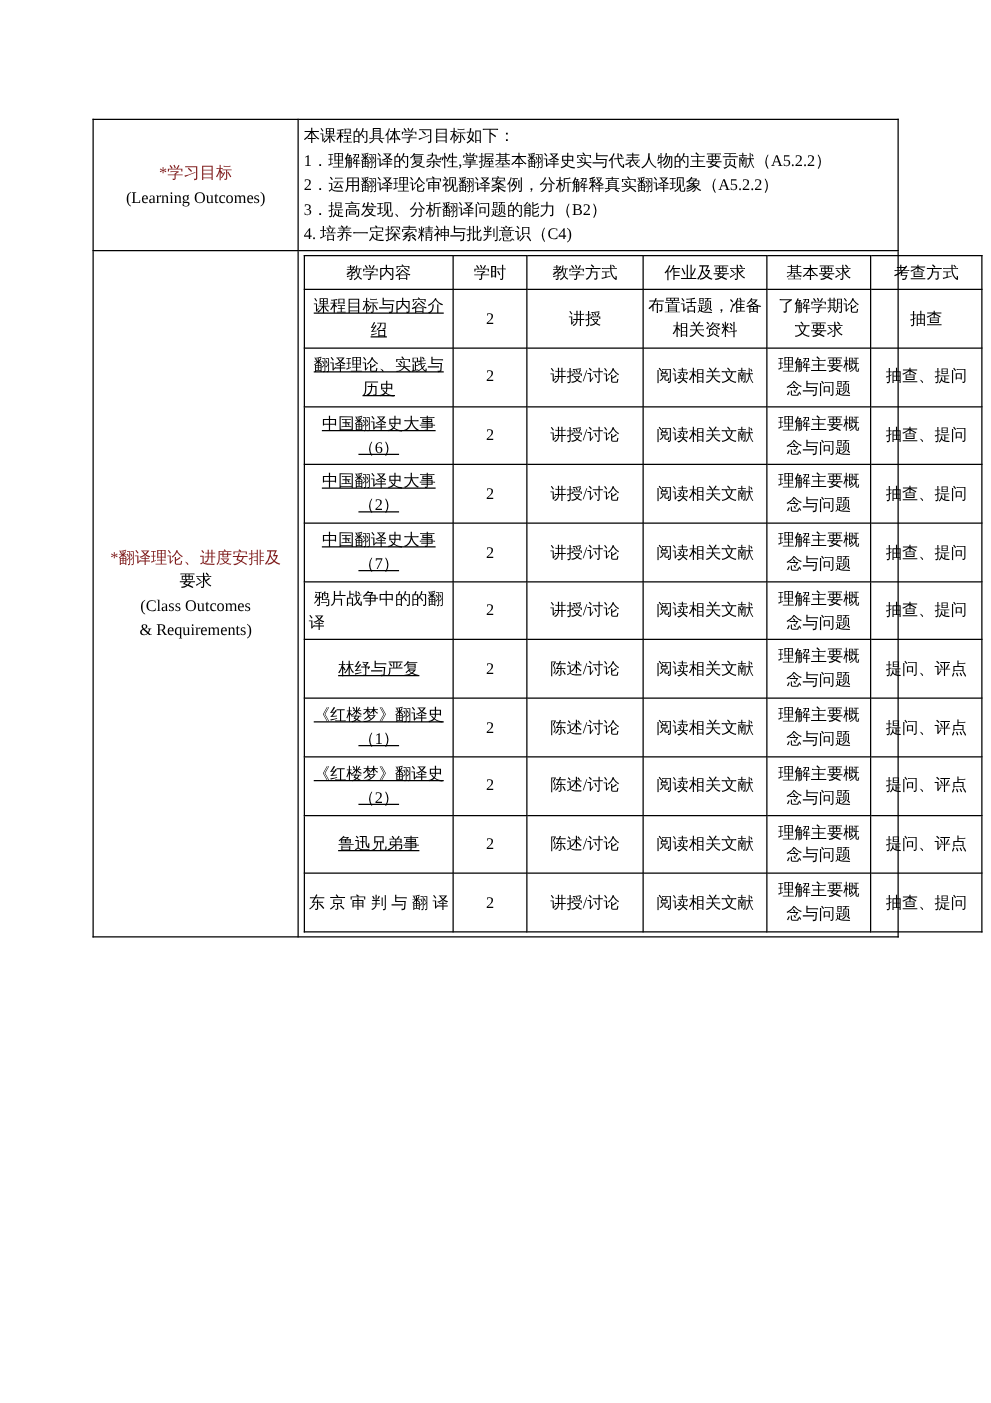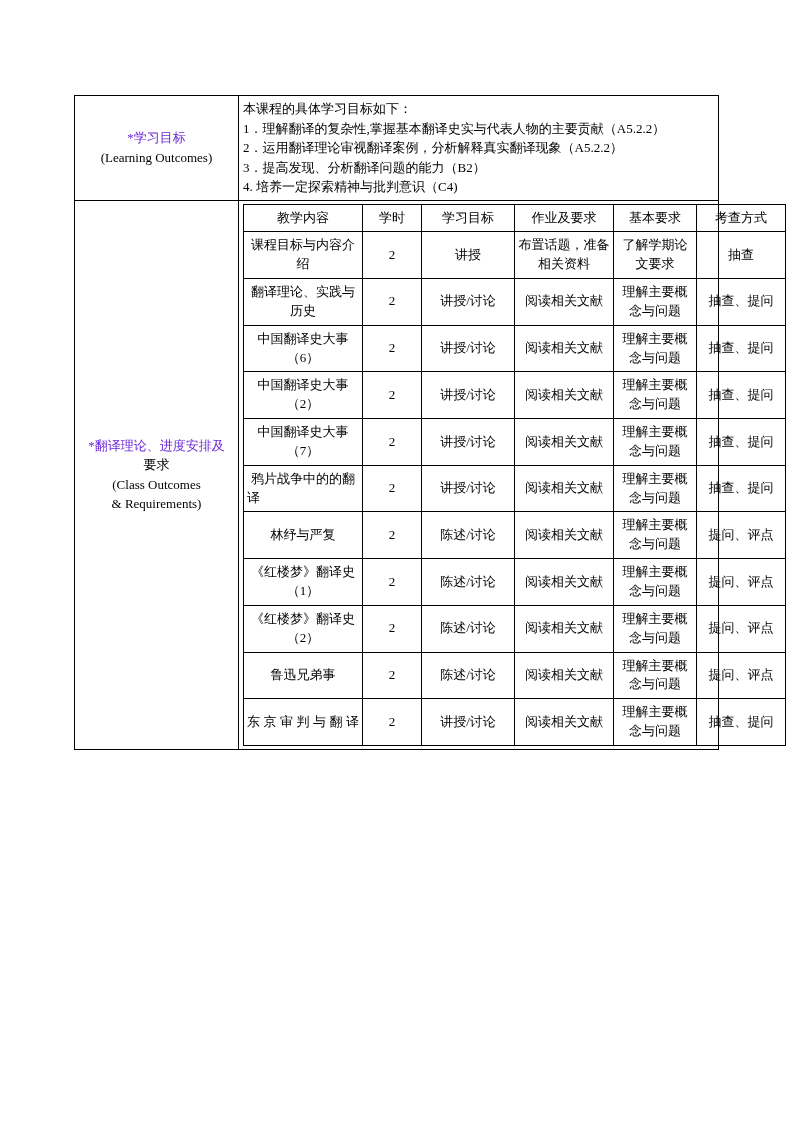--- a/index.html
+++ b/index.html
@@ -42,21 +42,21 @@
   }
   
   .label-cell {
     width: 155px;
     text-align: center;
     vertical-align: middle;
     font-size: 13.5px;
     line-height: 1.75;
   }
   .label-cell .red {
-    color: #6d28d9;
+    color: #7f1d1d;
   }
   .outcomes-cell {
     vertical-align: top;
     padding: 8px 8px 10px 8px;
     font-size: 13.5px;
     line-height: 1.85;
   }
   .outcomes-cell .ln {
     white-space: nowrap;
   }
@@ -81,20 +81,21 @@
   .col-hw      { width: 92px; }
   .col-basic   { width: 76px; }
   .col-exam    { width: 82px; }
 
   .head-row td {
     font-size: 13px;
   }
   .cell-left {
     text-align: left;
     padding-left: 10px;
+    text-decoration: underline;
   }
   .cell-justify {
     text-align: justify;
     text-align-last: justify;
     padding-left: 10px;
     padding-right: 10px;
     margin-left: 23px;
   }
   .label-line {
     display: block;
@@ -126,21 +127,21 @@
             <span class="label-line">要求</span>
             <span class="label-line">(Class Outcomes</span>
             <span class="label-line">&amp; Requirements)</span>
           </td>
           <td class="nested sched-wrap">
             <table class="sched">
               <tbody>
                 <tr class="head-row">
                   <td class="col-content">教学内容</td>
                   <td class="col-hours">学时</td>
-                  <td class="col-method">学习目标</td>
+                  <td class="col-method">教学方式</td>
                   <td class="col-hw">作业及要求</td>
                   <td class="col-basic">基本要求</td>
                   <td class="col-exam">考查方式</td>
                 </tr>
 
                 <tr>
                   <td class="cell-left">课程目标与内容介绍</td>
                   <td>2</td>
                   <td>讲授</td>
                   <td>布置话题，准备相关资料</td>

